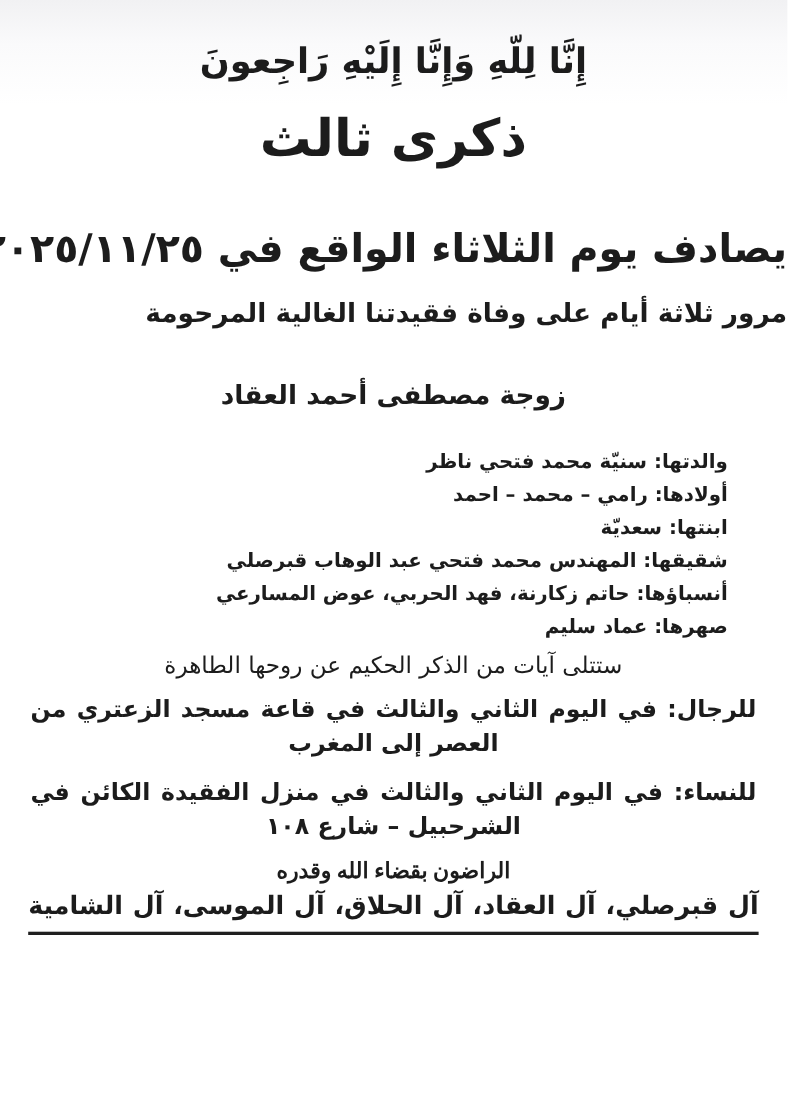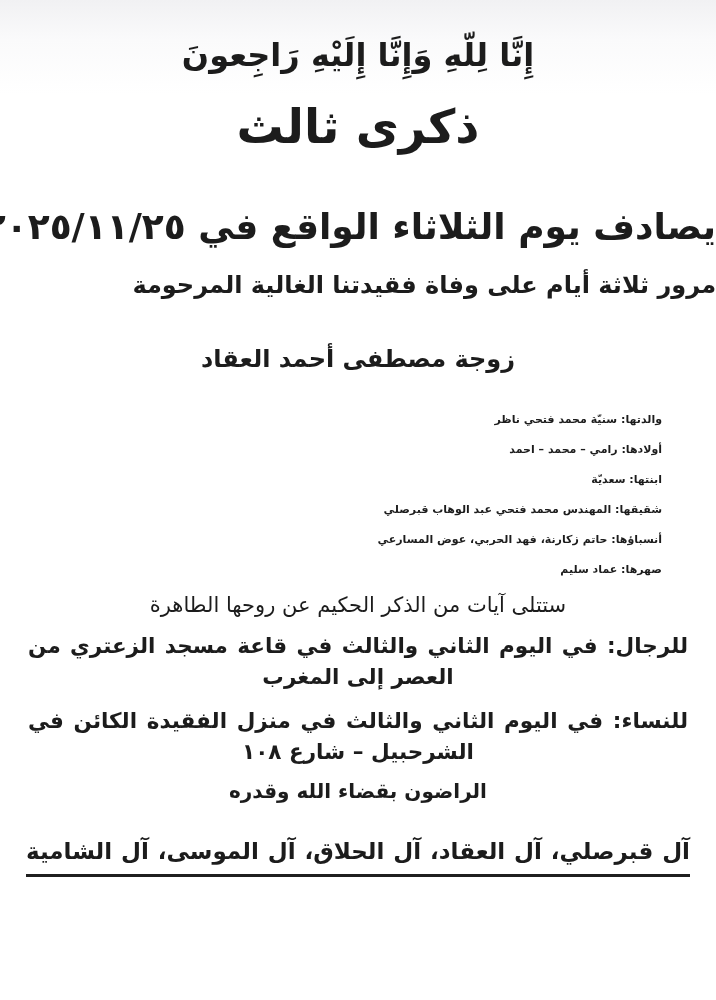--- a/index.html
+++ b/index.html
@@ -48,21 +48,21 @@
     margin-top: 42px;
     font-size: 24px;
     font-weight: 700;
     text-align: center;
     line-height: 36px;
   }
   .family-block {
     margin-top: 28px;
     padding-right: 54px;
     padding-left: 40px;
-    font-size: 11px;
+    font-size: 18px;
     font-weight: 700;
     text-align: right;
     line-height: 30px;
   }
   .recitation-line {
     margin-top: 8px;
     font-size: 21px;
     font-weight: 400;
     text-align: center;
     white-space: nowrap;
@@ -82,35 +82,36 @@
     justify-content: space-between;
   }
   .schedule .line-justified span.word { flex: 0 0 auto; }
   .schedule .line-centered { text-align: center; }
   .closing-line {
     margin-top: 12px;
     font-size: 20px;
     font-weight: 700;
     text-align: center;
     white-space: nowrap;
+    font-family: Liberation Serif, serif;
   }
   .families-line {
     margin: 4px 26px 0;
     font-size: 23px;
     font-weight: 700;
     line-height: 33px;
     text-align: justify;
     text-align-last: justify;
     padding-bottom: 6px;
     border-bottom: 3px solid #1f1f1f;
     white-space: nowrap;
     display: flex;
     justify-content: space-between;
   }
-  .families-line span { flex: 0 0 auto; margin-top: 28px; }
+  .families-line span { flex: 0 0 auto; }
 </style>
 </head>
 <body>
 
 <div class="page">
 
   <div class="basmala">إِنَّا لِلّهِ وَإِنَّا إِلَيْهِ رَاجِعونَ</div>
 
   <div class="title">ذكرى ثالث</div>
 

